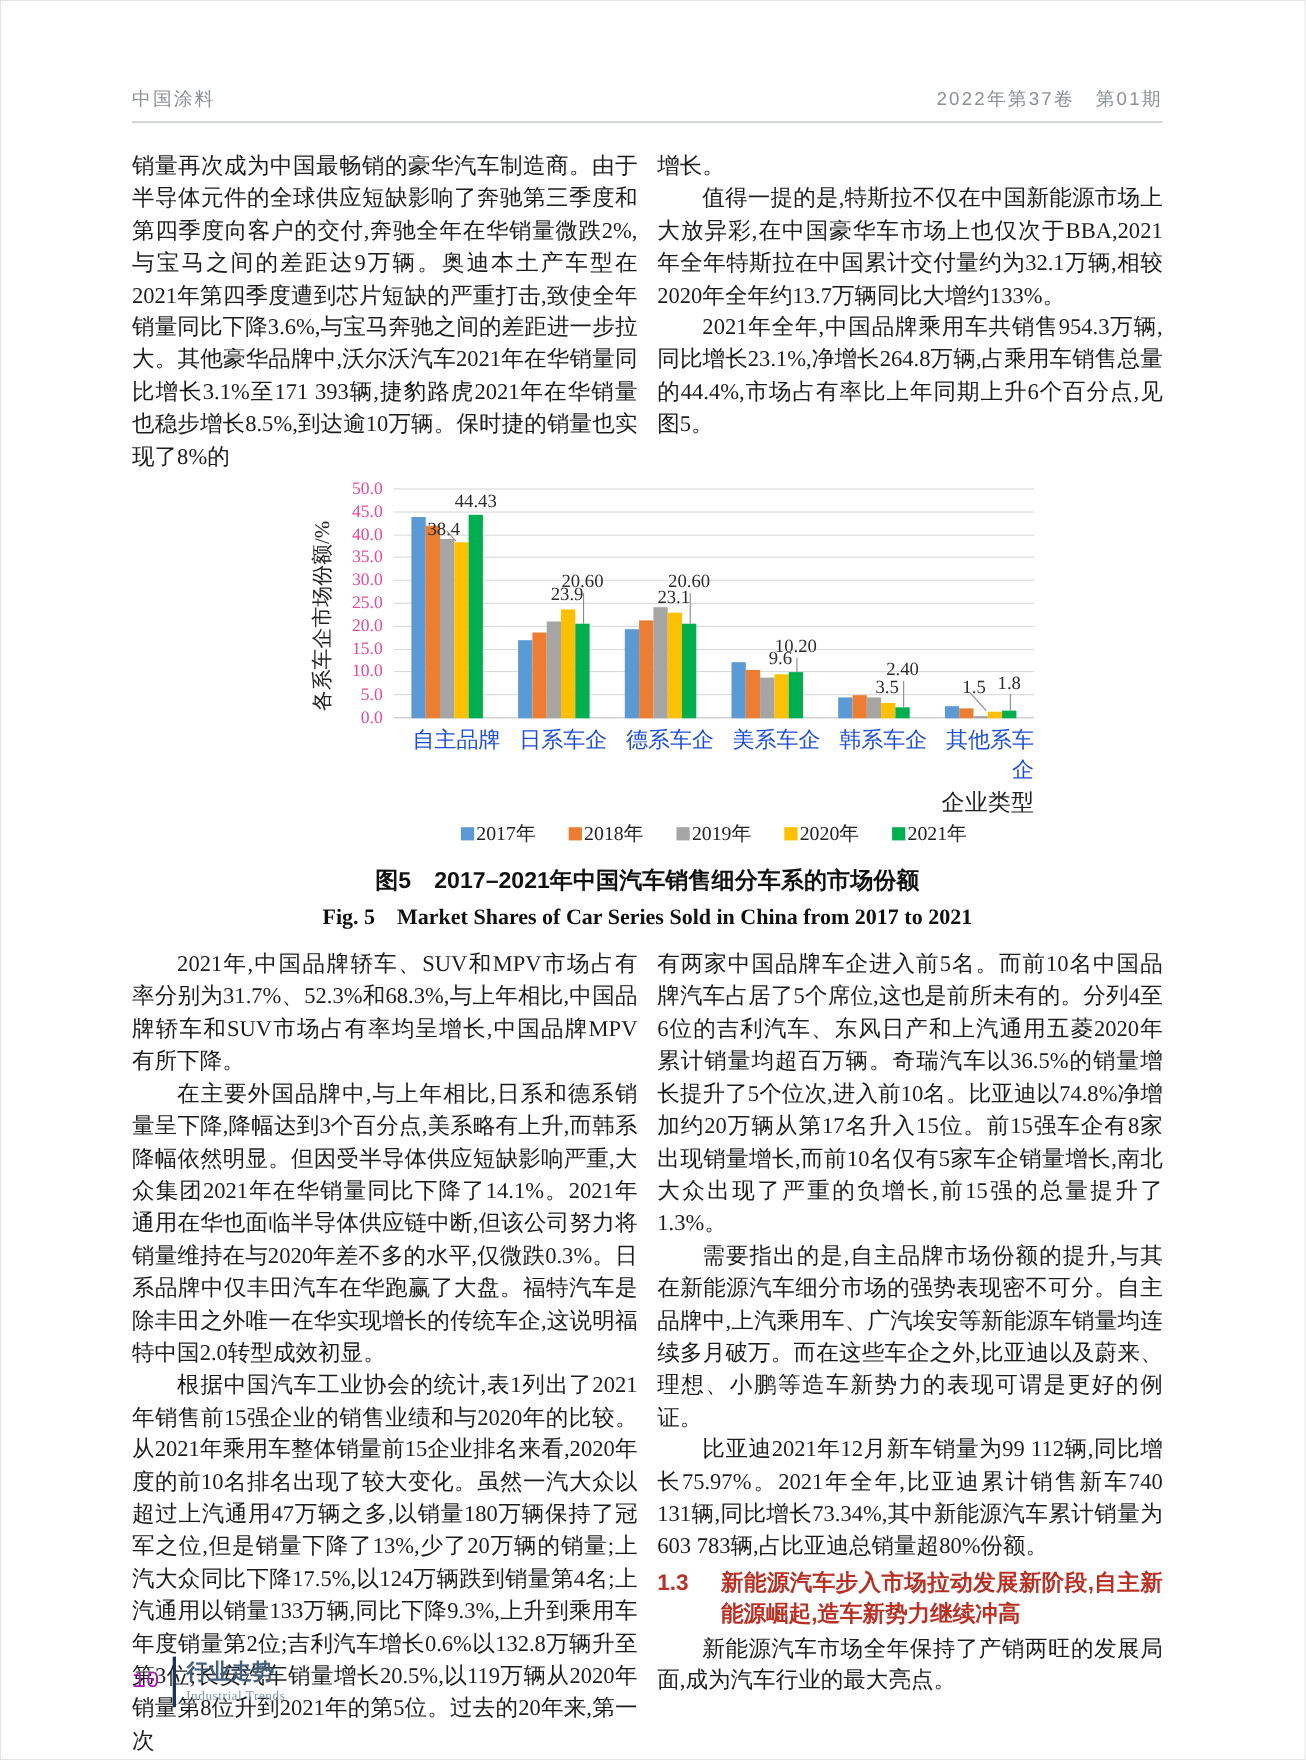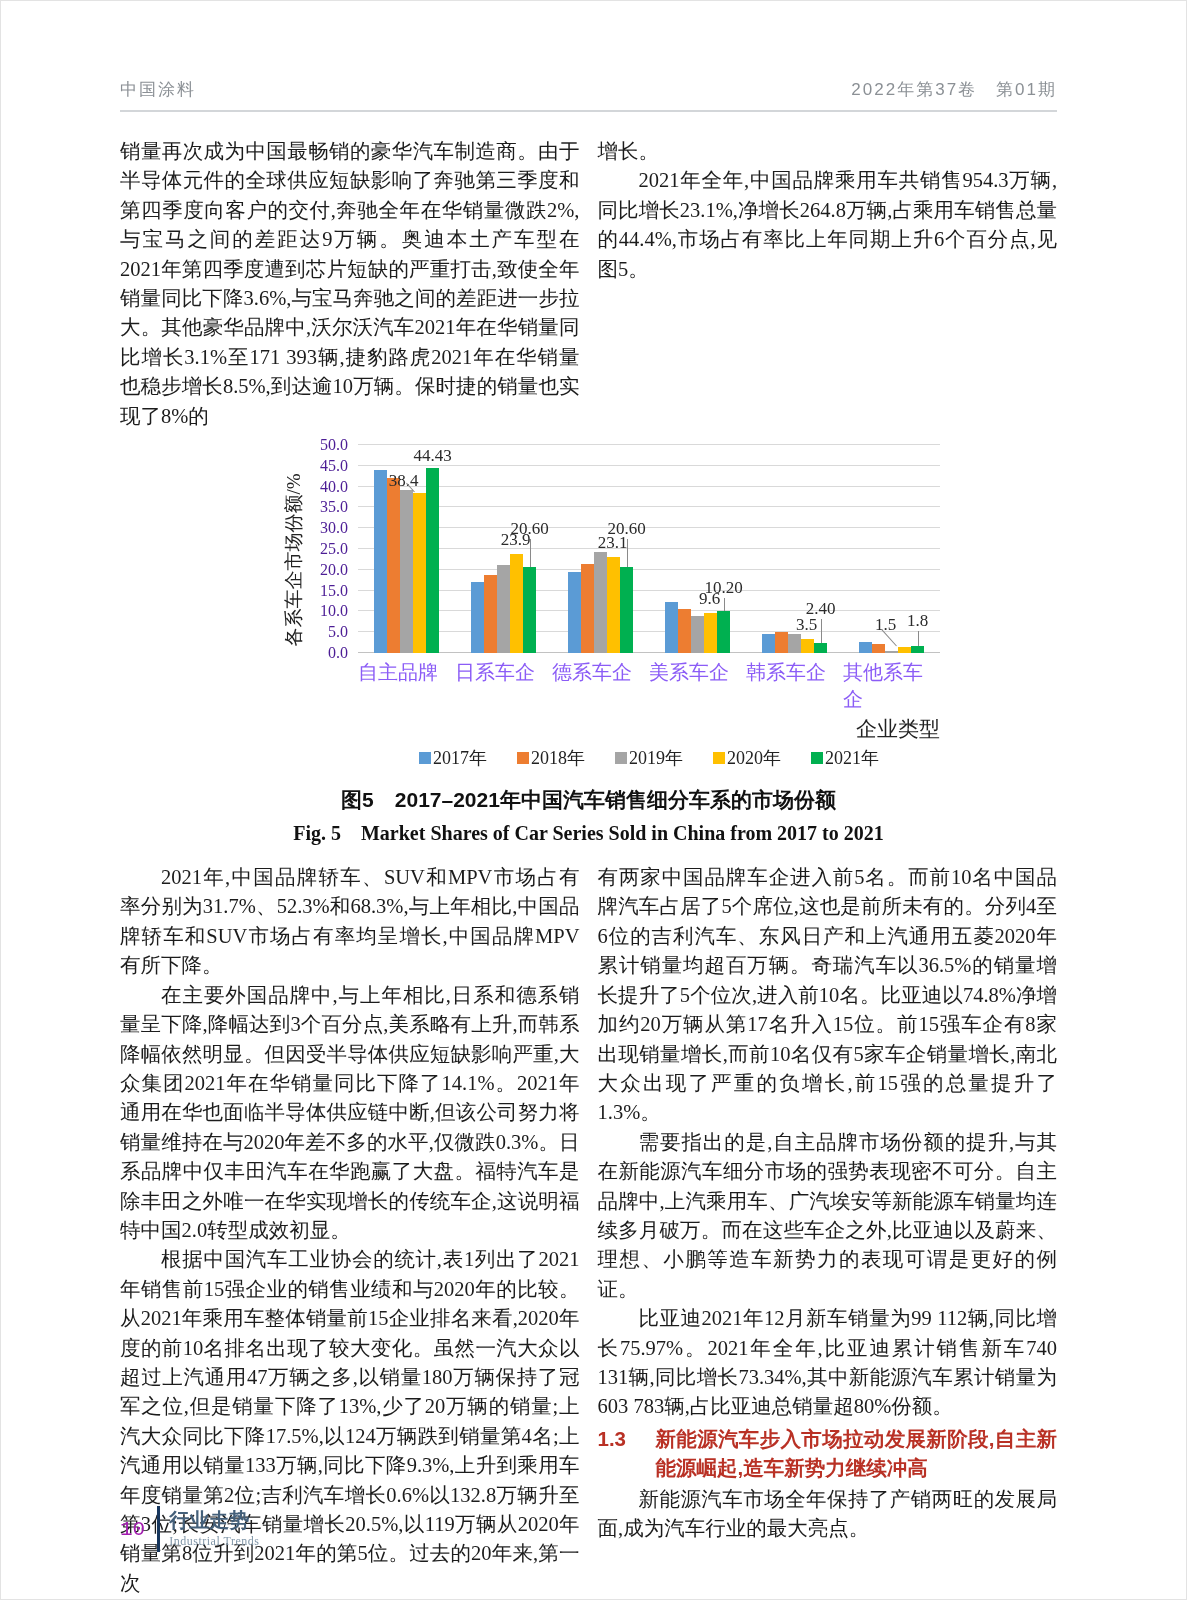--- a/index.html
+++ b/index.html
@@ -23,34 +23,34 @@
   .col p.noindent{text-indent:0;}
 
   
   figure{margin:14px 0 0 0;}
   .chart{position:relative;margin-left:160px;width:660px;
          font-family:"Liberation Serif","DejaVu Serif",serif;color:#333;}
   .ylabel{position:absolute;left:-136px;top:104px;width:300px;height:22px;line-height:22px;
           text-align:center;transform:rotate(-90deg);font-size:19px;color:#222;}
   .plot-row{display:flex;height:208px;}
   .yaxis{width:78px;position:relative;}
-  .ytick{position:absolute;right:10px;transform:translateY(50%);font-size:16px;color:#4c1d95;line-height:1;}
+  .ytick{position:absolute;right:10px;transform:translateY(50%);font-size:16px;color:#ec4899;line-height:1;}
   .plot{flex:1;position:relative;}
   .gridline{position:absolute;left:0;right:0;height:1px;background:#d9d9d9;}
   .gridline.baseline{background:#c2c2c2;}
   .groups{position:absolute;left:0;right:0;top:0;bottom:0;display:flex;}
   .slot{flex:1;display:flex;justify-content:center;align-items:flex-end;height:100%;}
   .group{position:relative;display:flex;align-items:flex-end;height:100%;width:66px;}
   .bar{width:13.2px;}
   .ann{position:absolute;transform:translateX(-50%);white-space:nowrap;
        font-size:17px;color:#2b2b2b;line-height:1;}
   .leader{position:absolute;width:1px;background:#8a8a8a;}
   .diag{position:absolute;width:1px;background:#8a8a8a;transform-origin:bottom center;transform:rotate(-42deg);}
   .xcats{display:flex;margin-left:78px;margin-top:6px;}
-  .xcat{flex:1;text-align:left;font-size:20px;color:#8b5cf6;}
+  .xcat{flex:1;text-align:right;font-size:20px;color:#1d4ed8;}
   .xlabel{margin-left:78px;text-align:right;font-size:21px;color:#222;margin-top:2px;}
   .legend{margin-left:78px;display:flex;justify-content:center;align-items:center;
           font-size:18px;color:#222;margin-top:3px;}
   .lg-item{display:inline-flex;align-items:center;margin:0 15px;}
   .sw{display:inline-block;width:12px;height:12px;margin-right:2px;}
 
   figcaption{margin-top:16px;text-align:center;}
   .cap-zh{font-family:"Liberation Sans","DejaVu Sans",sans-serif;font-weight:bold;
           font-size:21px;color:#111;}
   .cap-en{font-family:"Liberation Serif","DejaVu Serif",serif;font-weight:bold;
@@ -81,20 +81,21 @@
       <span>中国涂料</span>
       <span>2022年第37卷　第01期</span>
     </header>
 
     <div class="cols top">
       <div class="col">
         <p class="noindent">销量再次成为中国最畅销的豪华汽车制造商。由于半导体元件的全球供应短缺影响了奔驰第三季度和第四季度向客户的交付,奔驰全年在华销量微跌2%,与宝马之间的差距达9万辆。奥迪本土产车型在2021年第四季度遭到芯片短缺的严重打击,致使全年销量同比下降3.6%,与宝马奔驰之间的差距进一步拉大。其他豪华品牌中,沃尔沃汽车2021年在华销量同比增长3.1%至171 393辆,捷豹路虎2021年在华销量也稳步增长8.5%,到达逾10万辆。保时捷的销量也实现了8%的</p>
       </div>
       <div class="col">
         <p class="noindent">增长。</p>
+        <p>值得一提的是,特斯拉不仅在中国新能源市场上大放异彩,在中国豪华车市场上也仅次于BBA,2021年全年特斯拉在中国累计交付量约为32.1万辆,相较2020年全年约13.7万辆同比大增约133%。</p>
         <p>2021年全年,中国品牌乘用车共销售954.3万辆,同比增长23.1%,净增长264.8万辆,占乘用车销售总量的44.4%,市场占有率比上年同期上升6个百分点,见图5。</p>
       </div>
     </div>
 
     <figure>
       <div class="chart">
         <div class="ylabel">各系车企市场份额/%</div>
         <div class="plot-row">
           <div class="yaxis" id="yticks">
               <div class="ytick" style="bottom: 0%;">0.0</div>

